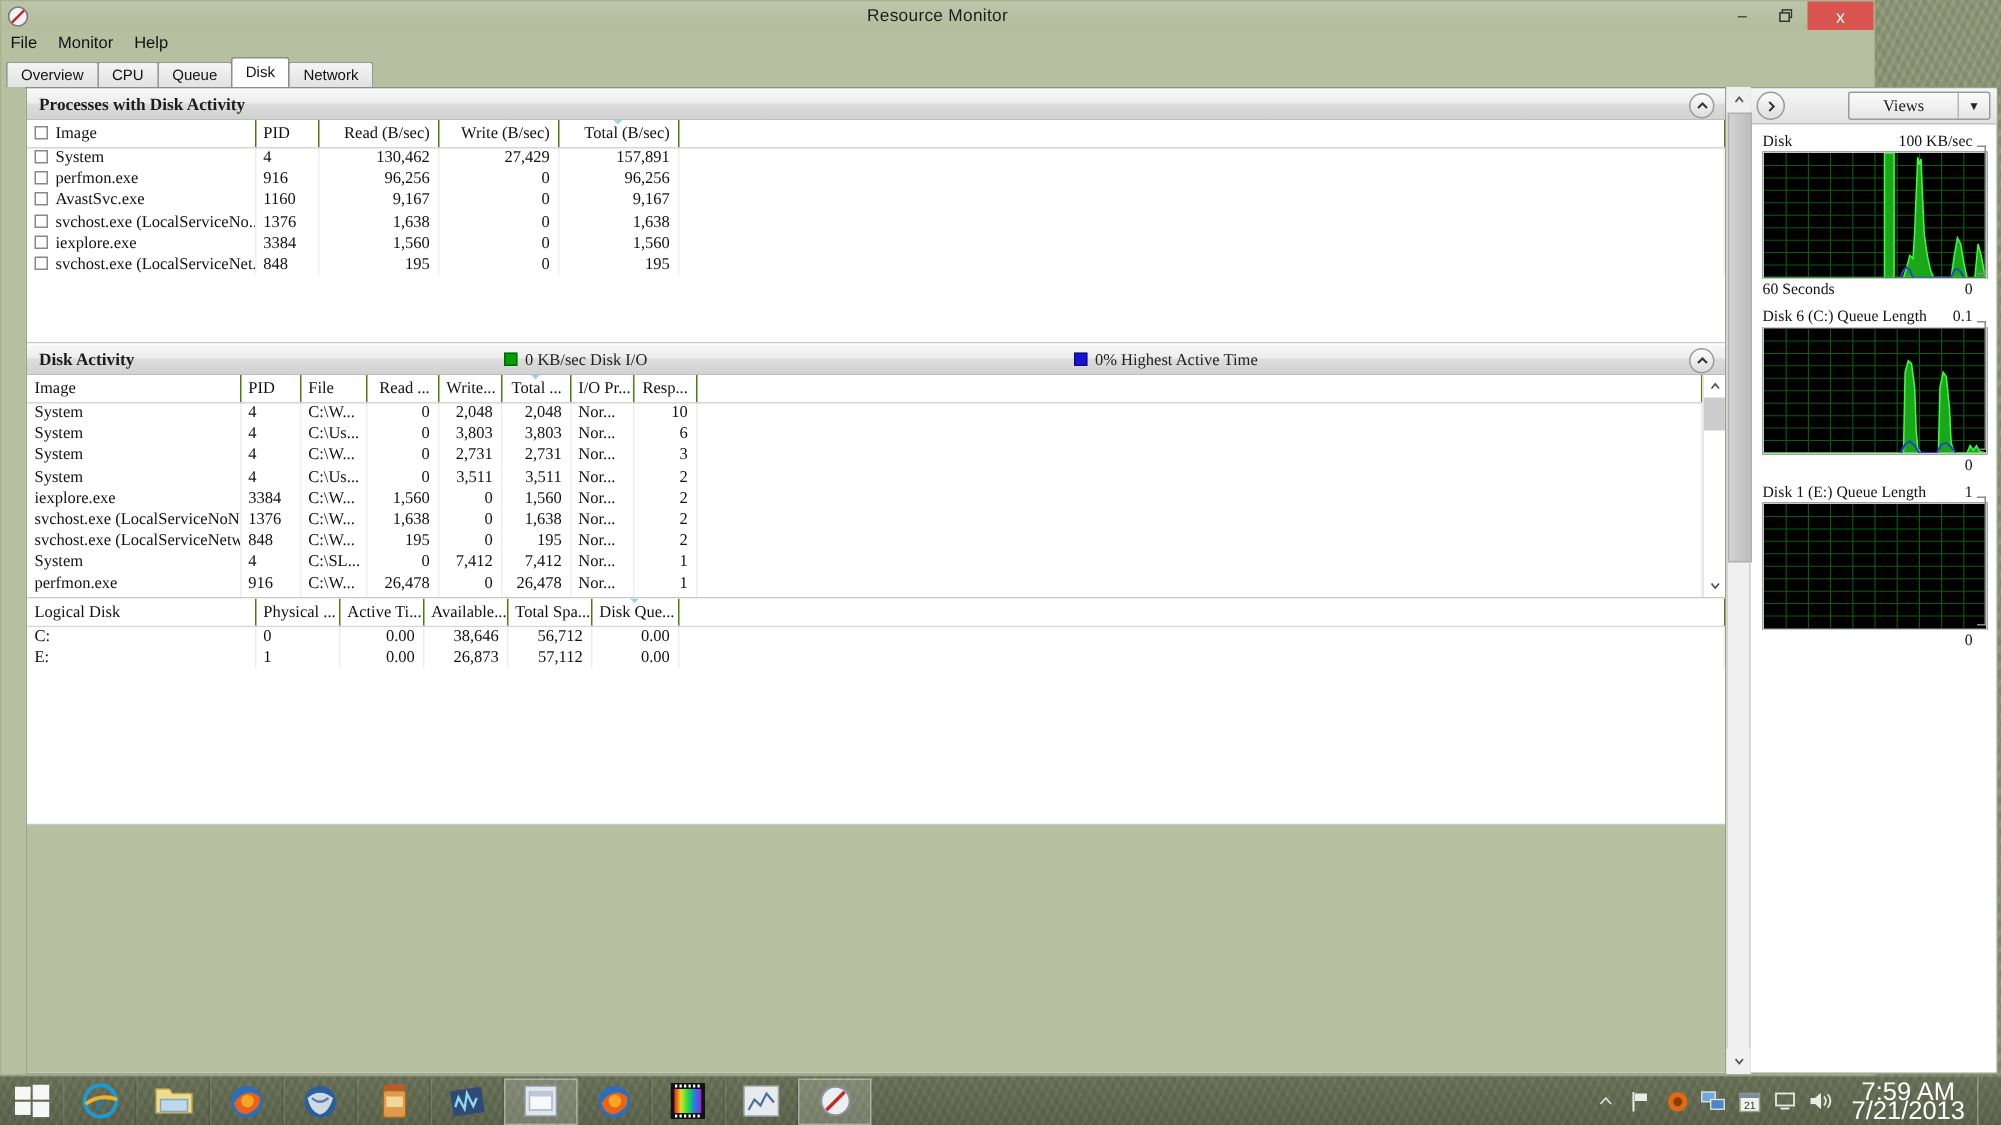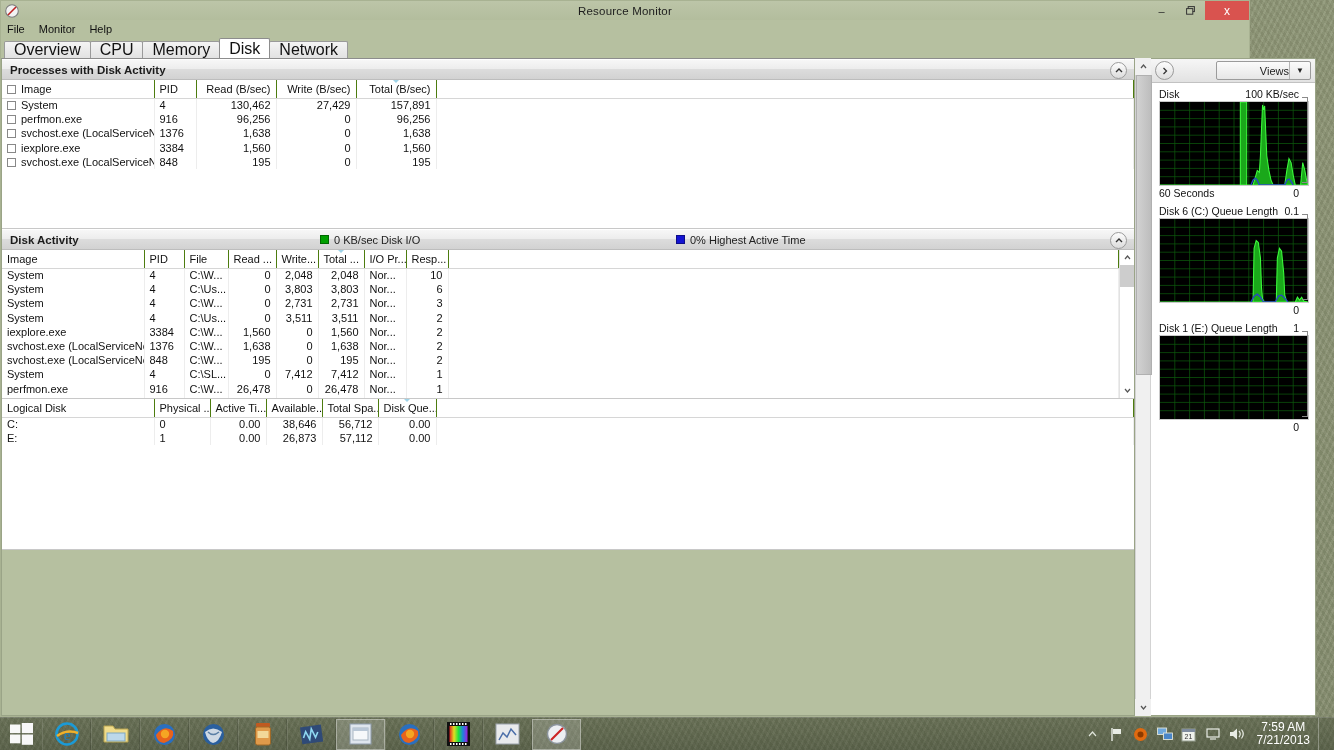--- a/index.html
+++ b/index.html
@@ -48,33 +48,33 @@
     padding-left: 6px; gap: 14px; background: #b6c0a0;
   }
   .menu-item { font-size: 11px; color: #111; }
   
   #tabstrip {
     height: 20px; flex: 0 0 20px; display: flex; align-items: flex-end;
     padding-left: 3px; background: #b6c0a0; position: relative;
   }
   .tab {
     height: 17px; padding: 0 9px; display: flex; align-items: center;
-    font-size: 16px; color: #111;
+    font-size: 10px; color: #111;
     background: linear-gradient(#f4f4f4, #e2e2e2);
     border: 1px solid #9a9a9a; border-bottom: none;
     border-radius: 2px 2px 0 0; margin-right: -1px;
   }
   .tab.active {
     height: 20px; background: #fff; border-color: #8d8d8d;
     z-index: 5; font-weight: normal; margin-bottom: 0px;
   }
   
   #body {
     flex: 1 1 auto; display: flex; min-height: 0;
-    background: #b6c0a0; padding: 0 0 0 0;
+    background: #b6c0a0; padding: 0 0 0 16px; font-family: Liberation Serif, serif;
   }
   #leftpane {
     width: 1134px; flex: 0 0 1134px;
     background: #fff;
     border: 1px solid #9aa487; border-top: 1px solid #8d8d8d;
     display: flex; flex-direction: column; position: relative;
     overflow: hidden;
   }
   
   #pagescroll {
@@ -155,21 +155,21 @@
   }
   .rnd-btn {
     width: 19px; height: 19px; border-radius: 50%;
     background: linear-gradient(#fdfdfd,#dedede); border: 1px solid #9a9a9a;
     display: flex; align-items: center; justify-content: center; font-size: 9px; color: #333;
   }
   #views-btn {
     margin-left: auto; height: 19px; min-width: 95px; display: flex; align-items: center;
     background: linear-gradient(#fbfbfb,#e6e6e6); border: 1px solid #9b9b9b; border-radius: 2px;
   }
-  #views-btn .lbl { flex: 1; text-align: right; font-size: 11px; color: #1c1c1c; }
+  #views-btn .lbl { flex: 1; text-align: center; font-size: 11px; color: #1c1c1c; }
   #views-btn .sep { width: 1px; align-self: stretch; background: #b5b5b5; }
   #views-btn .car { width: 20px; text-align: center; font-size: 8px; color: #222; }
   #charts { flex: 1 1 auto; padding: 4px 6px 0 8px; overflow: hidden; }
   .chart-block { margin-bottom: 4px; position: relative; }
   .chart-top { display: flex; justify-content: space-between; font-size: 10.5px; color: #111;
                padding-right: 10px; height: 14px; align-items: center; }
   .chart-bot { display: flex; justify-content: space-between; font-size: 10.5px; color: #111;
                padding-right: 10px; height: 14px; align-items: center; }
   .plot { height: 85px; background: #000; border: 1px solid #c9c9c9; position: relative; overflow: hidden; }
   
@@ -179,21 +179,21 @@
     display: flex; align-items: center;
     border-top: 1px solid rgba(255,255,255,.20);
   }
   #startbtn { width: 42px; height: 33px; display: flex; align-items: center; justify-content: center; }
   .tbicon { width: 49px; height: 31px; display: flex; align-items: center; justify-content: center;
             margin: 0 0px; border-left: 1px solid rgba(255,255,255,.10);
             border-right: 1px solid rgba(0,0,0,.12); }
   .tbicon.open { background: rgba(255,255,255,.18); border: 1px solid rgba(255,255,255,.35); }
   #tray { margin-left: auto; display: flex; align-items: center; gap: 8px; padding-right: 8px; height: 33px; }
   .tray-ico { width: 16px; height: 16px; display: flex; align-items: center; justify-content: center; }
-  #clock { text-align: center; color: #fff; font-size: 12px; line-height: 13px; padding-left: 4px; }
+  #clock { text-align: center; color: #fff; font-size: 17px; line-height: 13px; padding-left: 4px; }
   #showdesk { width: 8px; height: 33px; border-left: 1px solid rgba(255,255,255,.3); }
 </style>
 </head>
 <body>
 
 <div id="desktop"></div>
 
 <div id="win">
 
   <div id="titlebar">
@@ -216,21 +216,21 @@
 
   <div id="menubar">
     <span class="menu-item">File</span>
     <span class="menu-item">Monitor</span>
     <span class="menu-item">Help</span>
   </div>
 
   <div id="tabstrip">
     <div class="tab">Overview</div>
     <div class="tab">CPU</div>
-    <div class="tab">Memory</div>
+    <div class="tab">Queue</div>
     <div class="tab active">Disk</div>
     <div class="tab">Network</div>
   </div>
 
   <div id="body">
 
     <div id="leftpane">
 
       <div class="section">
         <div class="sec-head">
@@ -276,20 +276,28 @@
               </tr>
               <tr>
                 <td><span class="cb"></span><span>perfmon.exe</span></td>
                 <td>916</td>
                 <td class="num">96,256</td>
                 <td class="num">0</td>
                 <td class="num">96,256</td>
                 <td></td>
               </tr>
               <tr>
+                <td><span class="cb"></span><span>AvastSvc.exe</span></td>
+                <td>1160</td>
+                <td class="num">9,167</td>
+                <td class="num">0</td>
+                <td class="num">9,167</td>
+                <td></td>
+              </tr>
+              <tr>
                 <td><span class="cb"></span><span>svchost.exe (LocalServiceNo...</span></td>
                 <td>1376</td>
                 <td class="num">1,638</td>
                 <td class="num">0</td>
                 <td class="num">1,638</td>
                 <td></td>
               </tr>
               <tr>
                 <td><span class="cb"></span><span>iexplore.exe</span></td>
                 <td>3384</td>
@@ -312,21 +320,21 @@
         </div>
       </div>
 
       <div class="section">
         <div class="sec-head">
           <span class="sec-title">Disk Activity</span>
           <div class="legend" style="left:318px">
             <span class="swatch" style="background:#00a000"></span>
             <span>0 KB/sec Disk I/O</span>
           </div>
-          <div class="legend" style="left:674px">
+          <div class="legend" style="left:698px">
             <span class="swatch" style="background:#1414d2"></span>
             <span>0% Highest Active Time</span>
           </div>
           <div class="collapse-btn">
             <svg width="8" height="5" viewBox="0 0 8 5">
               <polyline points="1,4 4,1 7,4" fill="none" stroke="#333" stroke-width="1.4"></polyline>
             </svg>
           </div>
         </div>
         <div id="disk-body">

